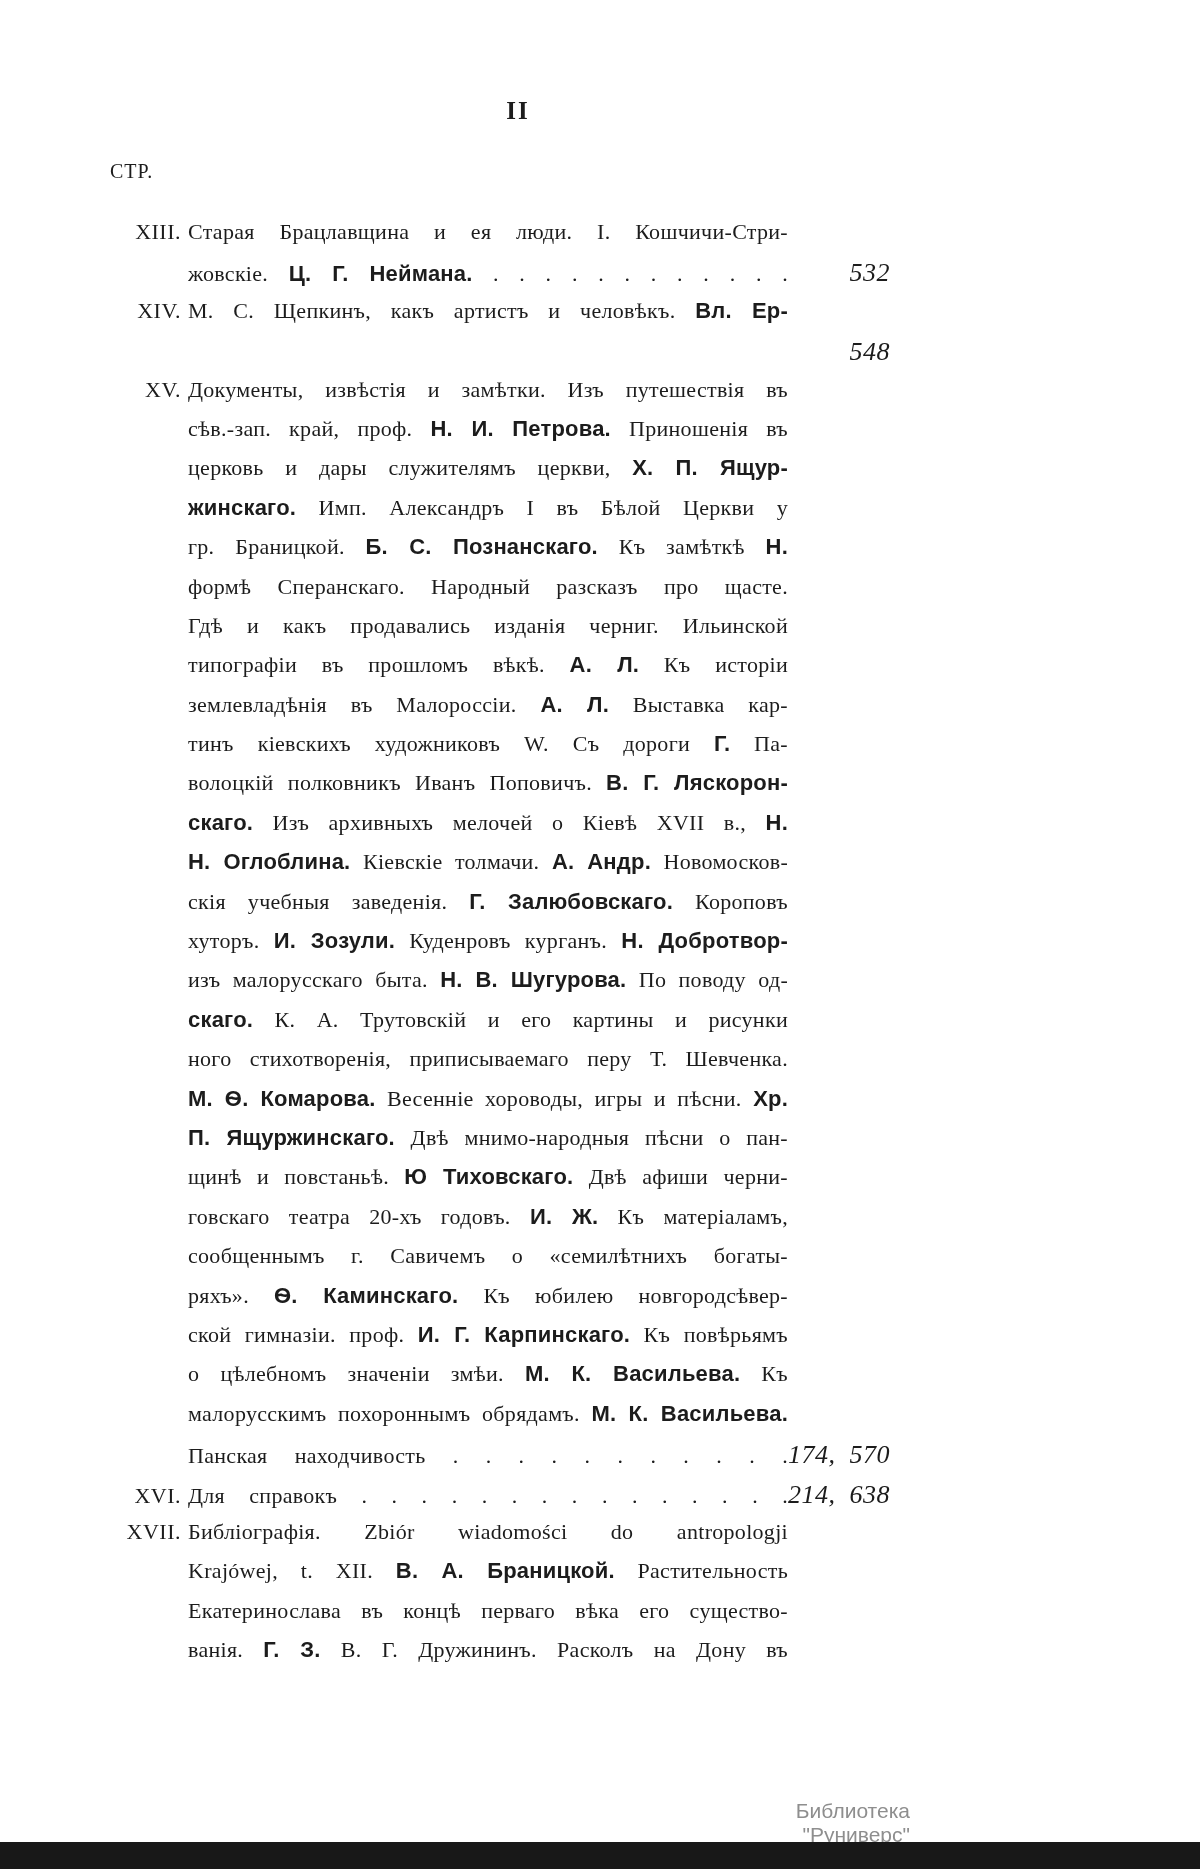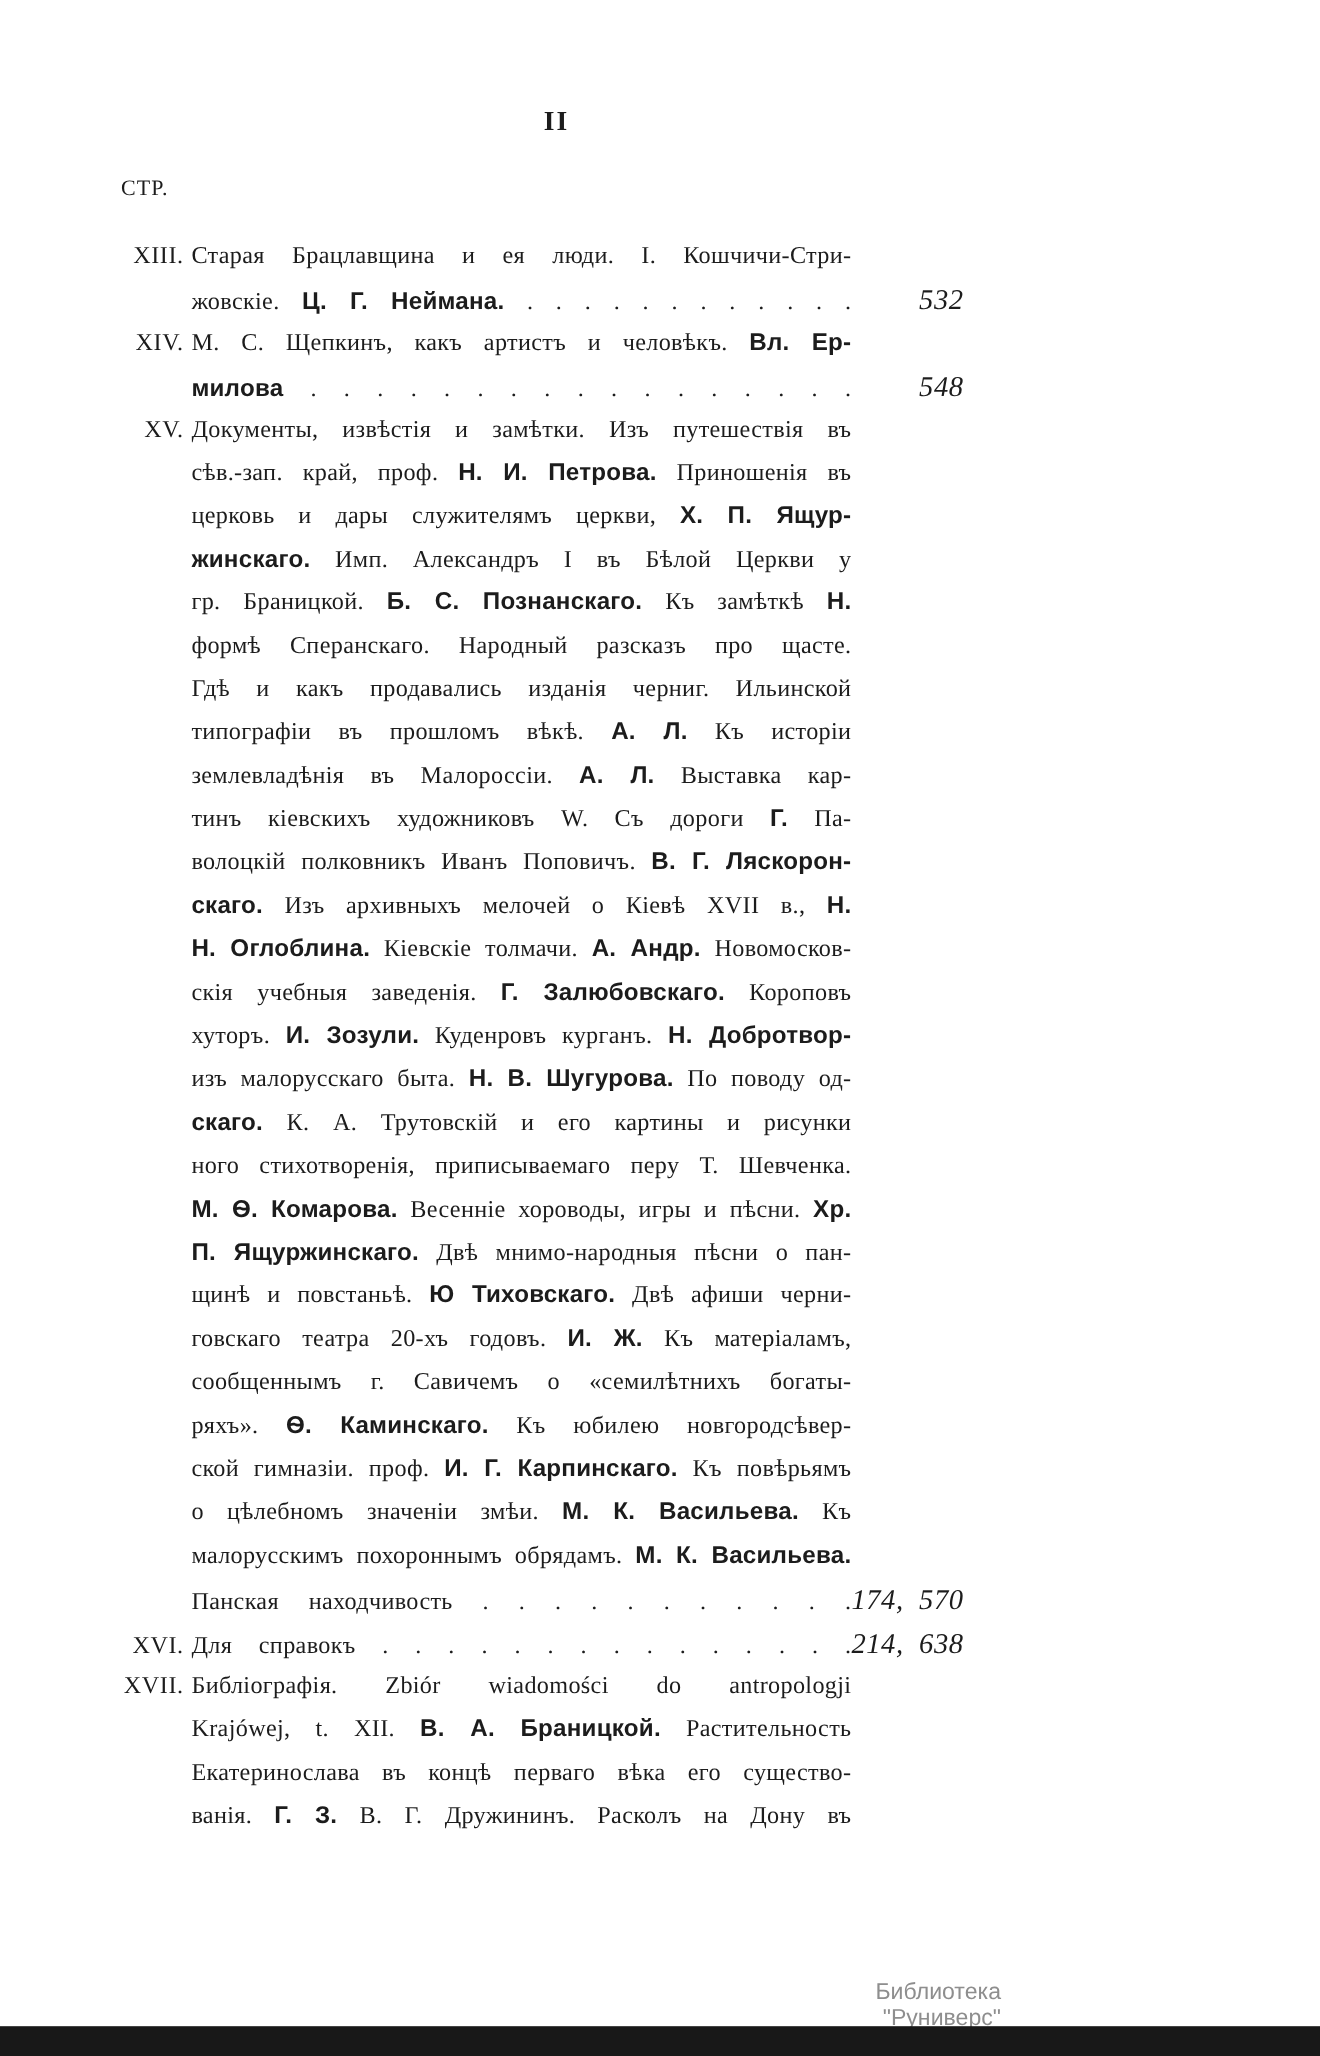--- a/index.html
+++ b/index.html
@@ -2,28 +2,28 @@
 <html><head>
 <meta charset="utf-8">
 <style>
   html,body{margin:0;padding:0;}
   body{
     width:1200px;height:1869px;background:#ffffff;position:relative;
     font-family:"Liberation Serif","DejaVu Serif",serif;color:#1c1c1c;
     overflow:hidden;
   }
   .folio{
-    position:absolute;top:97px;left:116px;width:780px;text-align:center;
+    position:absolute;top:97px;left:128px;width:780px;text-align:center;
     font-size:25px;font-weight:bold;letter-spacing:2px;
   }
   .col-header{
     position:absolute;top:160px;left:110px;width:780px;text-align:left;
     padding-right:18px;box-sizing:border-box;font-size:20px;letter-spacing:1px;
   }
-  .toc{position:absolute;top:219px;left:96px;width:780px;}
+  .toc{position:absolute;top:219px;left:110px;width:780px;}
   .line{display:flex;height:39.4px;align-items:baseline;}
   .numcol{
     flex:0 0 78px;text-align:right;padding-right:7px;box-sizing:border-box;
     font-size:22px;letter-spacing:0.5px;
   }
   .textcol{
     flex:0 0 600px;max-width:600px;font-size:22px;letter-spacing:0.3px;
     text-align:justify;text-align-last:justify;white-space:nowrap;overflow:hidden;
   }
   .textcol .b{
@@ -63,21 +63,20 @@
           <span>532</span>
         </span>
       </div>
       <div class="line">
         <span class="numcol">XIV.</span>
         <span class="textcol"><span>М. С. Щепкинъ, какъ артистъ и человѣкъ. </span><span class="b">Вл. Ер-</span></span>
         <span class="pagecol"></span>
       </div>
       <div class="line">
         <span class="numcol"></span>
-        <span class="textcol"><span class="b">милова</span><span> . . . . . . . . . . . . . . . . .</span></span>
         <span class="pagecol">
           <span>548</span>
         </span>
       </div>
       <div class="line">
         <span class="numcol">XV.</span>
         <span class="textcol"><span>Документы, извѣстія и замѣтки. Изъ путешествія въ</span></span>
         <span class="pagecol"></span>
       </div>
       <div class="line">

